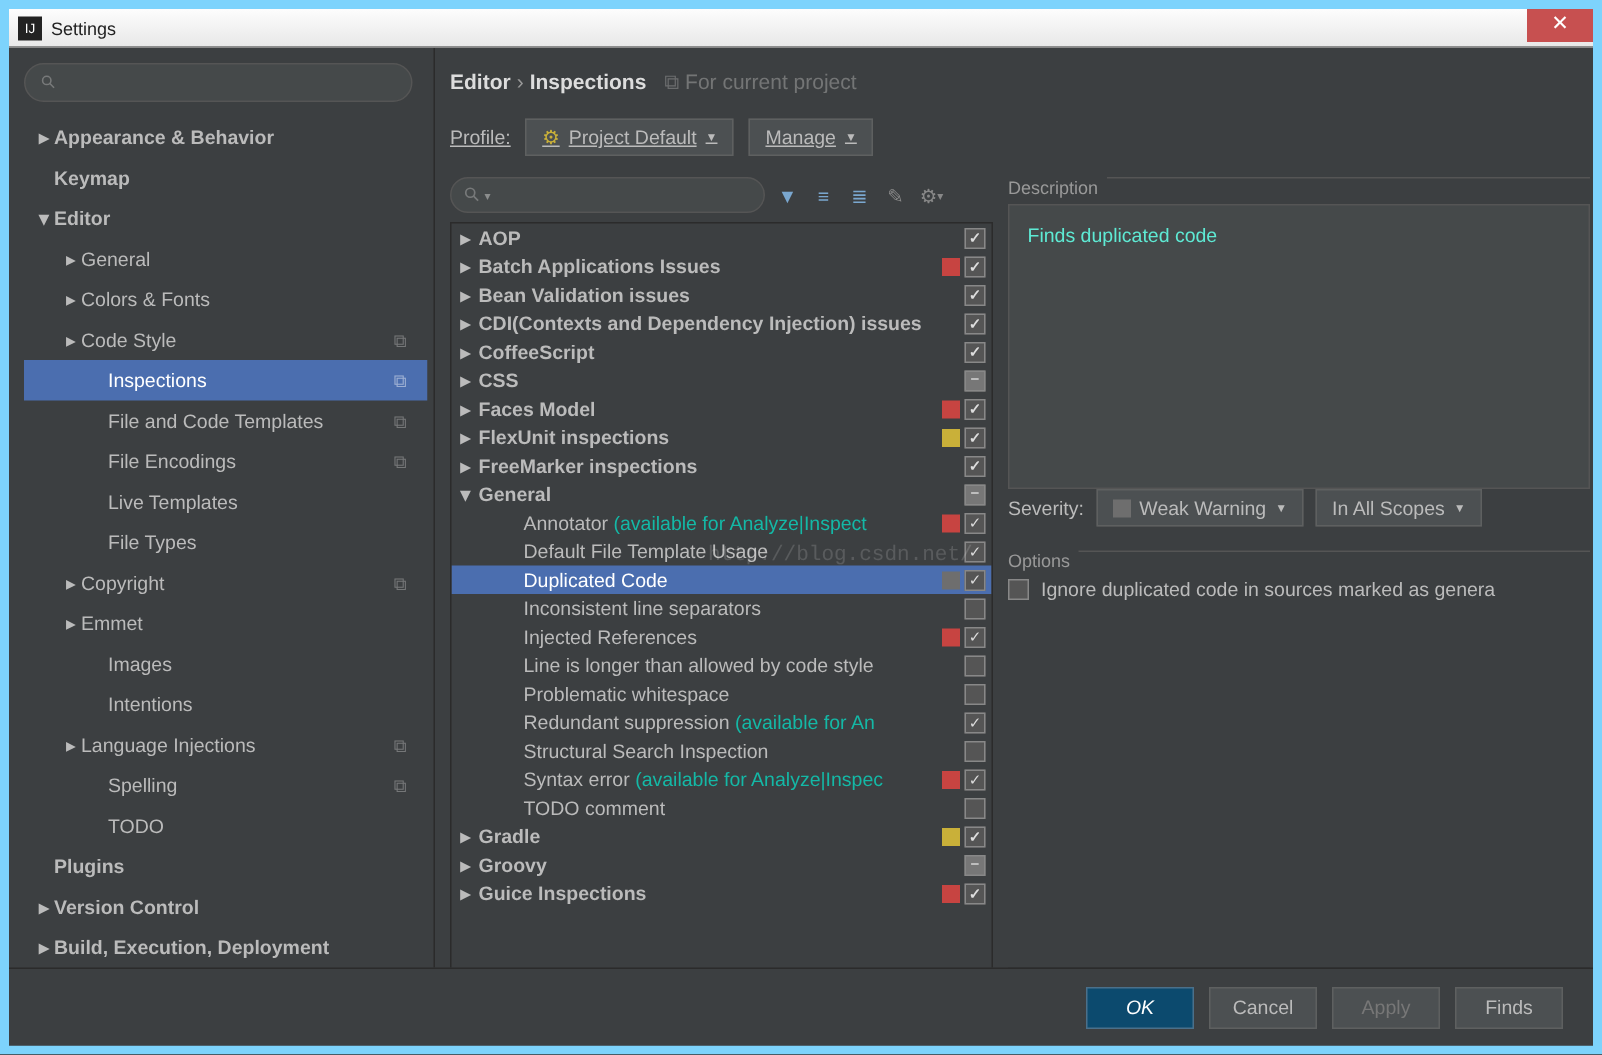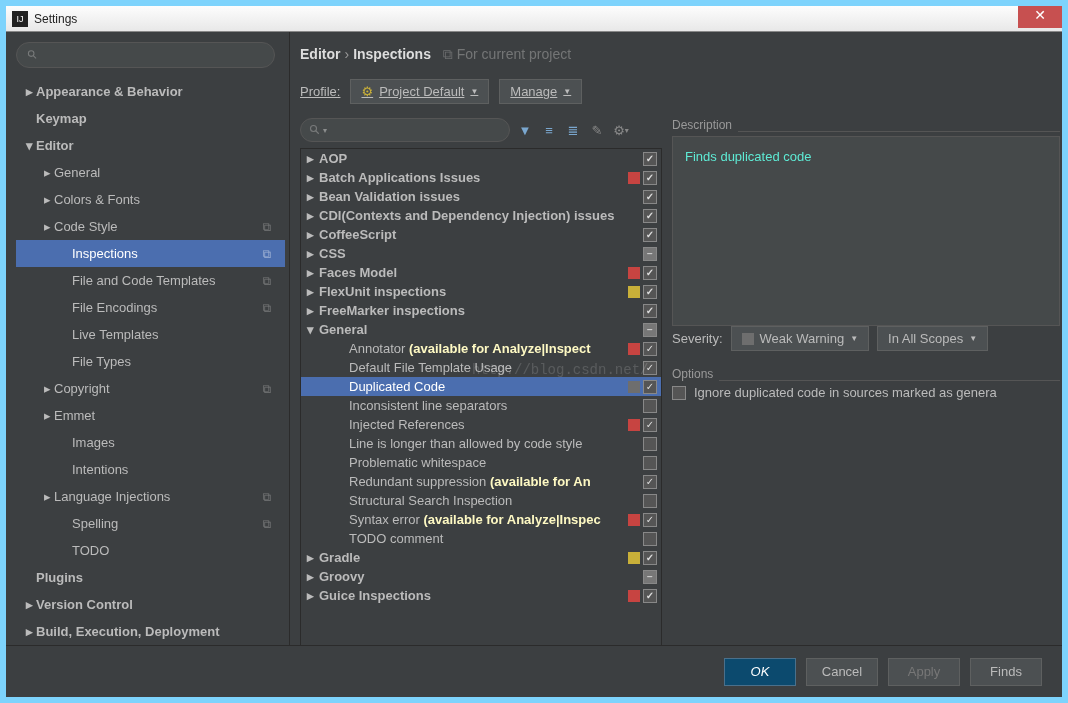--- a/index.html
+++ b/index.html
@@ -46,34 +46,34 @@
 .mini-search .tri { font-size: 8px; margin-left: 2px; opacity: .6; }
 .tool-ico { width: 18px; height: 18px; display: flex; align-items: center; justify-content: center; font-size: 13px; color: #7aa7cf; }
 .tool-ico.gray { color: #888; }
 
 .insp-tree-wrap { border: 1px solid #2b2b2b; background: #3c3f41; flex: 1; overflow: hidden; position: relative; }
 .insp-tree { overflow-y: auto; height: 100%; font-size: 13px; }
 .insp-row { display: flex; align-items: center; height: 19px; padding-left: 6px; position: relative; white-space: nowrap; }
 .insp-row .arrow { width: 12px; display: inline-block; }
 .insp-row.bold { font-weight: bold; }
 .insp-row.child { padding-left: 36px; font-weight: normal; }
-.insp-row .muted { color: #fef9c3; font-weight: bold; }
+.insp-row .muted { color: #14b8a6; font-weight: normal; }
 .insp-row.selected { background: #4b6eaf; color: #fff; }
 .insp-row .right { position: absolute; right: 4px; display: flex; align-items: center; gap: 3px; }
 .sev-box { width: 12px; height: 12px; display: inline-block; }
 .sev-red { background: #c74441; }
 .sev-yellow { background: #c9b039; }
 .sev-gray { background: #6e6e6e; }
 .chk { width: 14px; height: 14px; border: 1px solid #888; background: #555; display: inline-flex; align-items: center; justify-content: center; font-size: 10px; color: #ddd; }
 .chk.on::after { content: "✓"; }
 .chk.mixed { background: #777; }
 .chk.mixed::after { content: "−"; color:#ccc; }
 
 .right-pane { flex: 1; display: flex; flex-direction: column; min-width: 0; }
-.fieldset-label { font-size: 12px; color: #999; margin-bottom: 4px; display: flex; align-items: flex-end; gap: 6px; }
+.fieldset-label { font-size: 12px; color: #999; margin-bottom: 4px; display: flex; align-items: flex-start; gap: 6px; }
 .fieldset-label .line { flex:1; height:1px; background:#555; }
 .desc-box { border: 1px solid #555; background: #45494a; flex: 0 0 190px; padding: 12px; font-size: 13px; color: #5eead4; margin-bottom: 0; }
 .sev-row { display: flex; align-items: center; gap: 8px; font-size: 13px; margin-bottom: 16px; }
 .opts-row { display: flex; align-items: center; gap: 8px; font-size: 13px; white-space: nowrap; overflow: hidden; }
 .hscroll { height: 12px; background: #3c3f41; border: 1px solid #2b2b2b; margin-top: auto; position: relative; }
 .hscroll .thumb { position: absolute; left: 0; top: 1px; height: 8px; width: 68%; background: #5a5d5f; }
 
 .footer { position: absolute; bottom: 0; left: 0; right: 0; height: 52px; display: flex; justify-content: flex-end; align-items: center; gap: 10px; padding: 0 20px; background: #3c3f41; border-top: 1px solid #2b2b2b; }
 .f-btn { min-width: 72px; height: 28px; background: #4c5052; border: 1px solid #5e6060; color: #bbb; font-size: 13px; display: inline-flex; align-items: center; justify-content: center; }
 .f-btn.primary { background: #0c4a6e; border-color: #4a708b; color: #fff; font-style: italic; }

